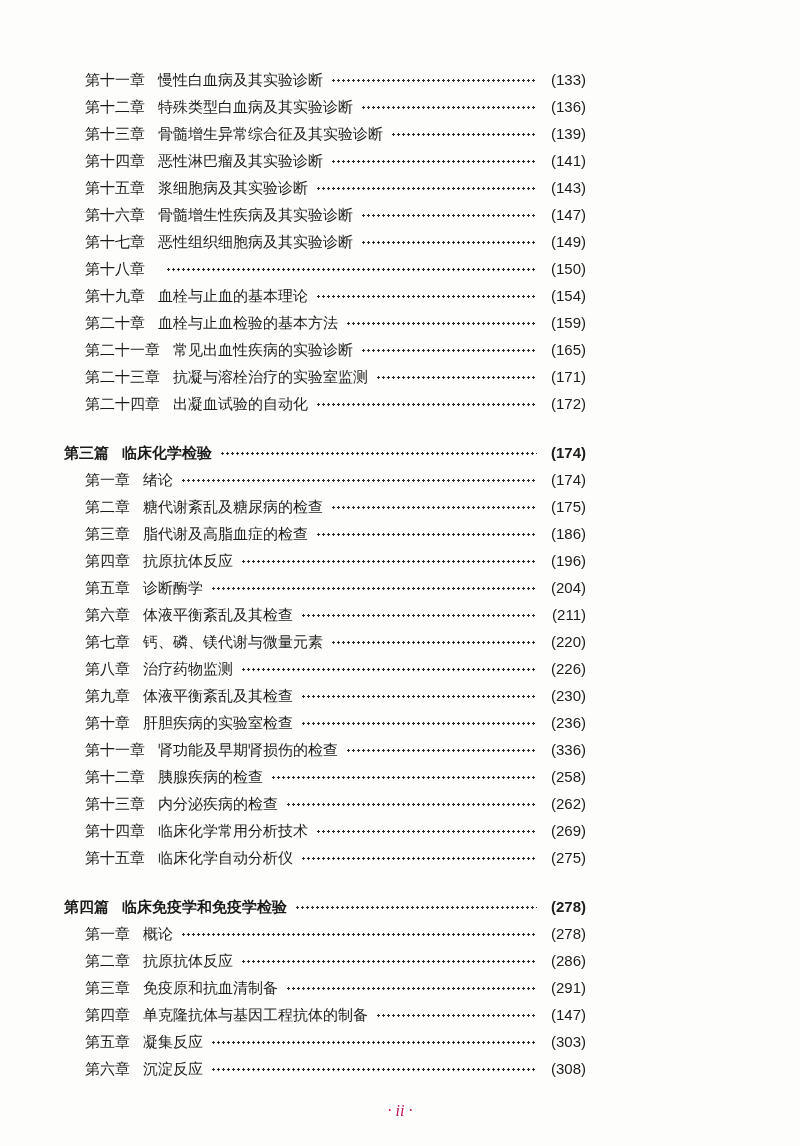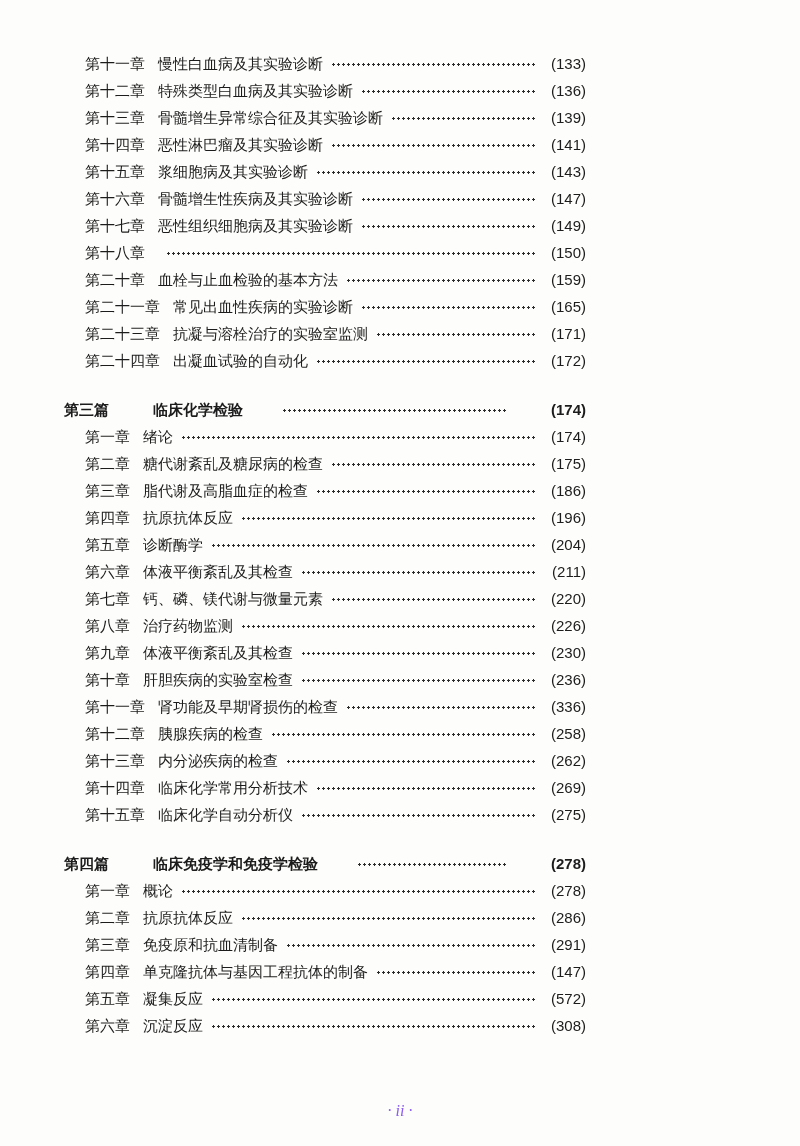--- a/index.html
+++ b/index.html
@@ -9,31 +9,31 @@
     background: #fdfdfb;
     color: #1c1c1c;
     font-family: "Liberation Sans", "DejaVu Sans", sans-serif;
     position: relative;
     overflow: hidden;
   }
   .page {
     box-sizing: border-box;
     width: 648px;
     height: 1146px;
-    padding: 50px 62px 0 64px;
+    padding: 66px 62px 0 64px;
   }
   .toc-section + .toc-section { margin-top: 22px; }
   .heading-row, .entry-row {
     display: flex;
     align-items: center;
     height: 27px;
     line-height: 27px;
     font-size: 15px;
   }
-  .heading-row { font-weight: bold; gap: 31px; }
+  .heading-row { font-weight: bold; }
   .entry-row { padding-left: 21px; }
   .part-label { margin-right: 13px; white-space: nowrap; }
   .chapter-label { margin-right: 13px; white-space: nowrap; }
   .part-title, .chapter-title { white-space: nowrap; }
   .leader {
     flex: 1 1 auto;
     height: 27px;
     margin: 0 5px 0 8px;
     background-image: radial-gradient(circle, #2b2b2b 1px, transparent 1.4px);
     background-size: 5px 5px;
@@ -48,21 +48,21 @@
   }
   .footer {
     position: absolute;
     left: 0;
     right: 0;
     bottom: 26px;
     text-align: center;
     font-family: "Liberation Serif", "DejaVu Serif", serif;
     font-style: italic;
     font-size: 16px;
-    color: #8b5cf6;
+    color: #be185d;
   }
 </style>
 </head>
 <body>
 
 <div class="page">
   <div id="toc">
   <section class="toc-section">
 
     <div class="entries">
@@ -114,20 +114,26 @@
     <span class="leader"></span>
     <span class="page-num">(149)</span>
   </div>
 
   <div class="entry-row">
     <span class="chapter-label">第十八章</span>
     <span class="leader"></span>
     <span class="page-num">(150)</span>
   </div>
 
+  <div class="entry-row">
+    <span class="chapter-label">第十九章</span>
+    <span class="chapter-title">血栓与止血的基本理论</span>
+    <span class="leader"></span>
+    <span class="page-num">(154)</span>
+  </div>
 
   <div class="entry-row">
     <span class="chapter-label">第二十章</span>
     <span class="chapter-title">血栓与止血检验的基本方法</span>
     <span class="leader"></span>
     <span class="page-num">(159)</span>
   </div>
 
   <div class="entry-row">
     <span class="chapter-label">第二十一章</span>
@@ -301,21 +307,21 @@
     <span class="chapter-label">第四章</span>
     <span class="chapter-title">单克隆抗体与基因工程抗体的制备</span>
     <span class="leader"></span>
     <span class="page-num">(147)</span>
   </div>
 
   <div class="entry-row">
     <span class="chapter-label">第五章</span>
     <span class="chapter-title">凝集反应</span>
     <span class="leader"></span>
-    <span class="page-num">(572)</span>
+    <span class="page-num">(303)</span>
   </div>
 
   <div class="entry-row">
     <span class="chapter-label">第六章</span>
     <span class="chapter-title">沉淀反应</span>
     <span class="leader"></span>
     <span class="page-num">(308)</span>
   </div>
 </div>
   </section>

